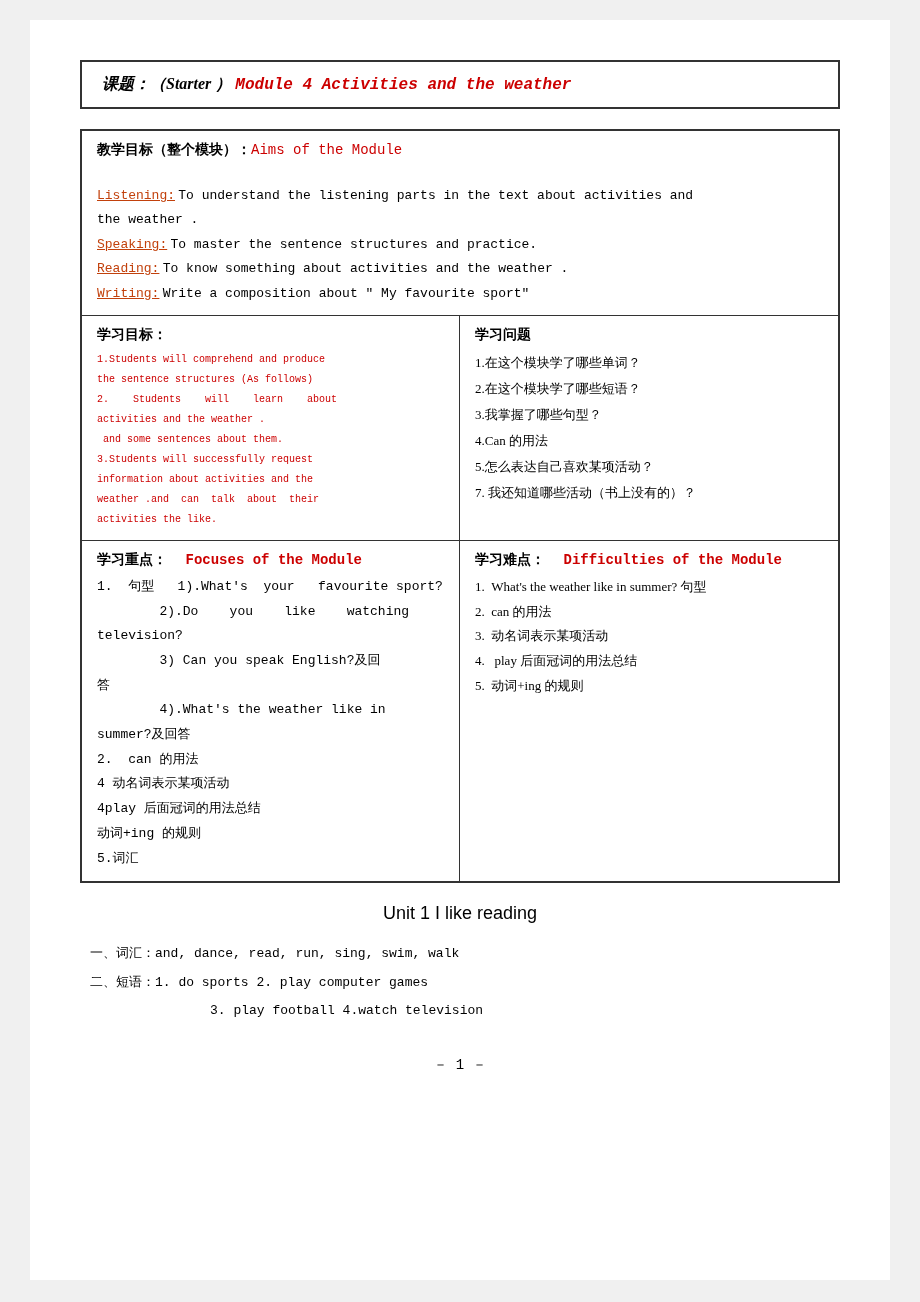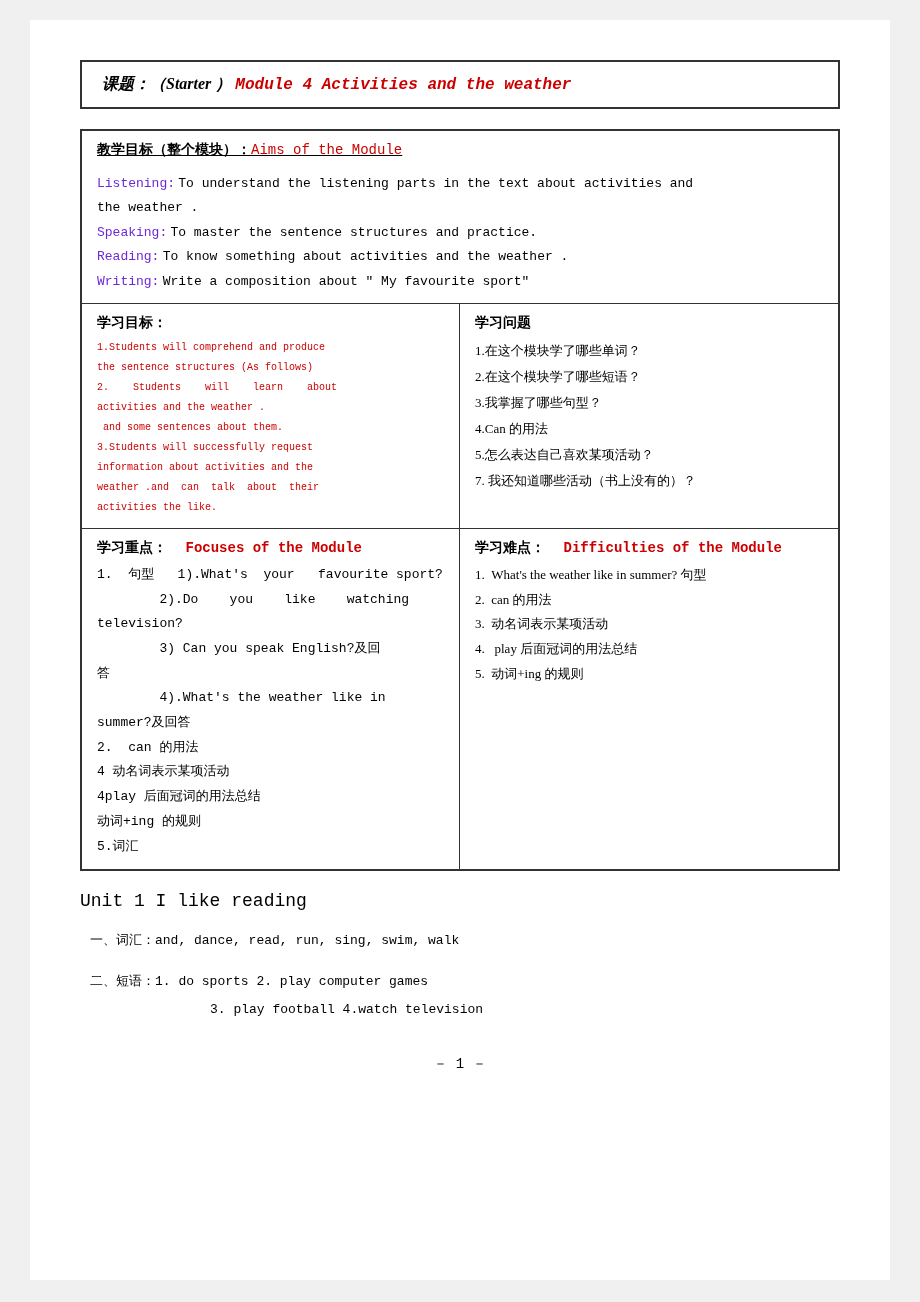--- a/index.html
+++ b/index.html
@@ -49,43 +49,43 @@
       margin-bottom: 0;
     }
 
     .aims-section {
       border-bottom: 1px solid #333;
       padding: 10px 15px;
     }
 
     .aims-title {
       font-size: 14px;
-      margin-bottom: 12px;
-      text-decoration: underline;
+      margin-bottom: 24px;
     }
 
     .aims-title-label {
       color: #000;
       font-weight: bold;
     }
 
     .aims-title-red {
       color: #cc0000;
       font-family: 'Courier New', monospace;
     }
 
     .aims-line {
       font-size: 13px;
       line-height: 1.8;
       color: #000;
     }
 
     .aims-line .label-red {
-      color: #6d28d9;
-      font-family: 'Courier New', monospace;
+      color: #c2410c;
+      font-family: 'Courier New', monospace;
+      text-decoration: underline;
     }
 
     .aims-line .body-text {
       font-family: 'Courier New', monospace;
       color: #000;
     }
 
     .two-col-row {
       display: flex;
       border-bottom: 1px solid #333;
@@ -127,25 +127,25 @@
       font-family: 'Courier New', monospace;
     }
 
     .col-content-black {
       font-size: 13px;
       line-height: 2.0;
       color: #000;
     }
 
     .unit-title {
-      text-align: left;
+      text-align: center;
       font-size: 18px;
       margin-top: 20px;
       margin-bottom: 16px;
-      font-family: Liberation Mono, monospace;
+      font-family: Liberation Sans, sans-serif;
     }
 
     .vocab-section {
       font-size: 14px;
       line-height: 2.2;
       padding: 0 10px;
     }
 
     .vocab-line {
       font-family: 'Courier New', monospace;
@@ -259,21 +259,21 @@
     </div>
 
   </div>
 
   <div class="unit-title">Unit 1 I like reading</div>
 
   <div class="vocab-section">
     <div class="vocab-line">
       <span>一、词汇：</span><span>and, dance, read, run, sing, swim, walk</span>
     </div>
-    <div class="vocab-line" style="margin-top:12px;">
+    <div class="vocab-line" style="margin-top:0;">
       <span>二、短语：</span><span>1. do sports   2. play computer games</span>
     </div>
     <div class="vocab-line" style="padding-left:120px;">
       <span>3. play football   4.watch television</span>
     </div>
   </div>
 
   <div class="page-number">－ 1 －</div>
 
 </div>

